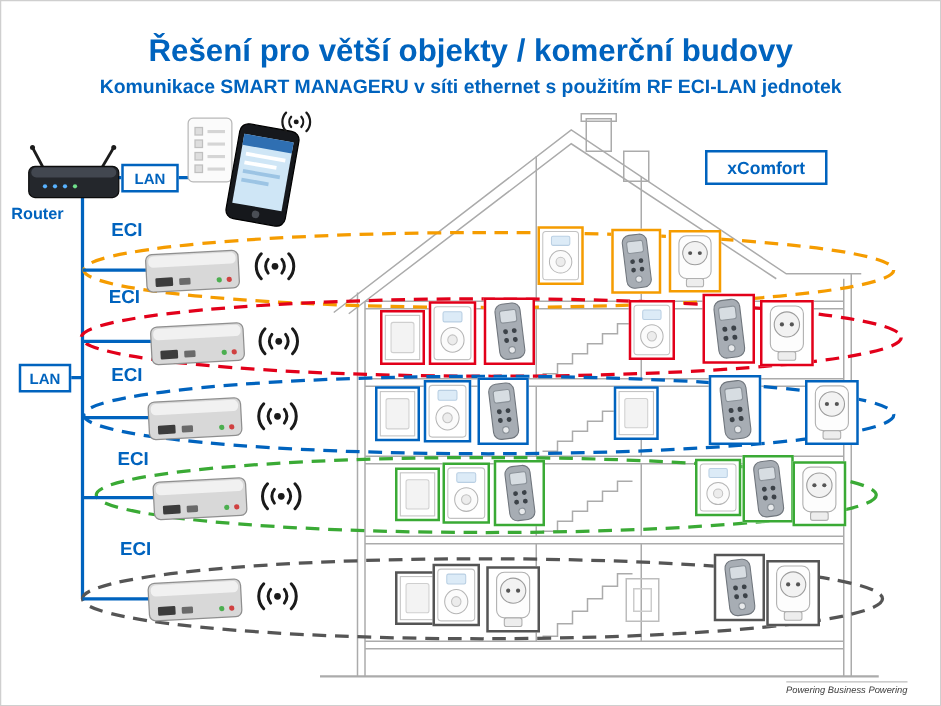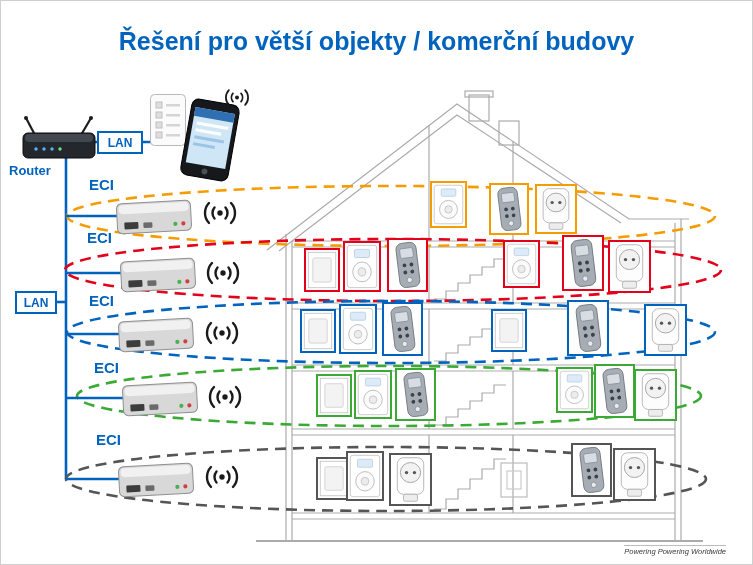--- a/index.html
+++ b/index.html
@@ -54,20 +54,21 @@
     font-size:7.5px; font-style:italic; color:#3a3a3a;
     border-top:1px solid #bdbdbd; padding-top:1px;
   }
 </style>
 </head>
 <body>
 
 <div class="stage">
 
   <h1 class="title">Řešení pro větší objekty / komerční budovy</h1>
+  <h2 class="subtitle">Komunikace SMART MANAGERU v síti ethernet s použitím RF ECI-LAN jednotek</h2>
 
   <svg class="fullsvg building" viewBox="0 0 753 565">
     <g fill="none" stroke="#ababab" stroke-width="1.2">
       <line x1="255" y1="540" x2="702" y2="540" stroke-width="1.8"></line>
       <line x1="285" y1="233" x2="285" y2="540"></line>
       <line x1="291" y1="240" x2="291" y2="540"></line>
       <line x1="680" y1="218" x2="680" y2="540"></line>
       <line x1="674" y1="222" x2="674" y2="540"></line>
       <path d="M266,249 L456,103 L628,218 L688,218"></path>
       <path d="M278,250 L456,114 L620,222"></path>
@@ -536,15 +537,16 @@
         <path d="M12 4a14.5 14.5 0 0 0 0 20"></path>
         <path d="M28.5 8.5a8.5 8.5 0 0 1 0 11"></path>
         <path d="M34 4a14.5 14.5 0 0 1 0 20"></path>
       </g>
       <circle cx="23" cy="14" r="2.7" fill="#1a1a1a"></circle>
     </svg>
   </div>
 
   <div class="lan-box lan-top">LAN</div>
   <div class="lan-box lan-left">LAN</div>
-
-  <div class="footer">Powering Powering Worldwide</div>
+  <div class="lan-box xcomfort-box">xComfort</div>
+
+  <div class="footer">Powering Business Powering</div>
 </div>
 
 </body></html>

